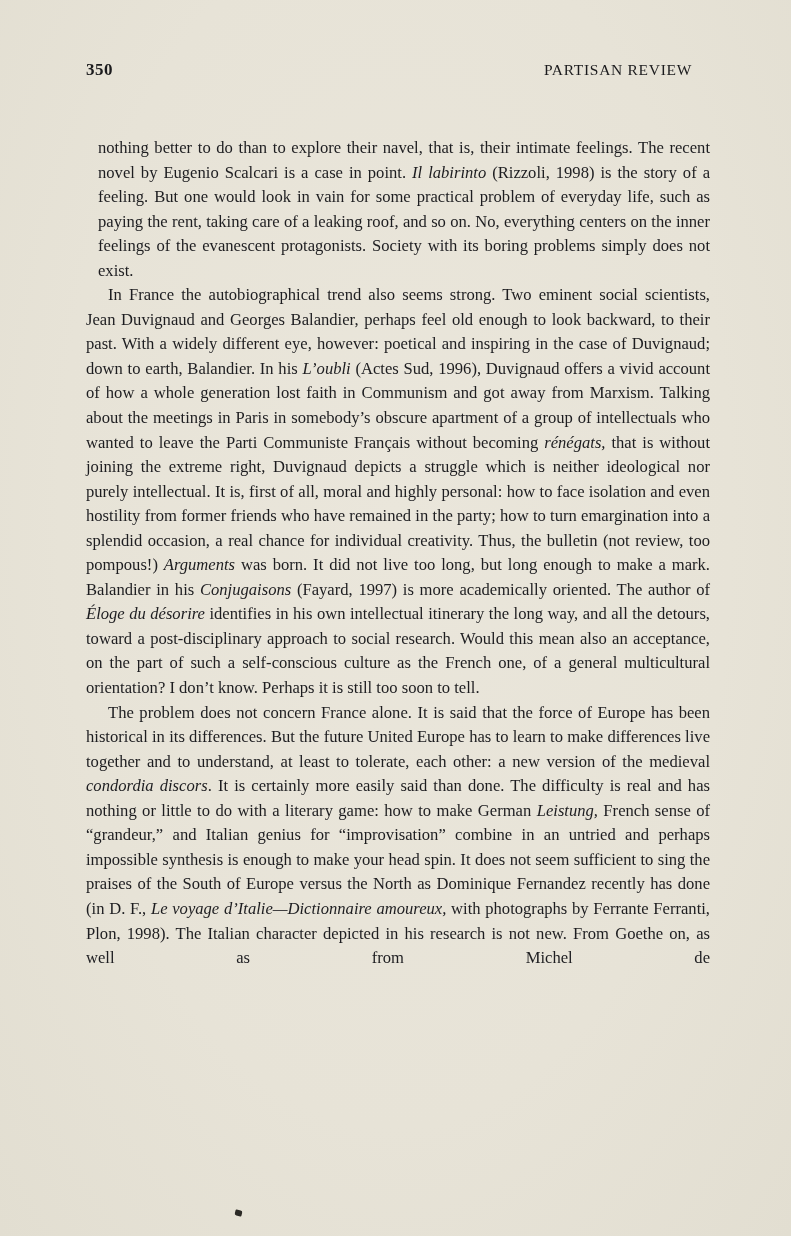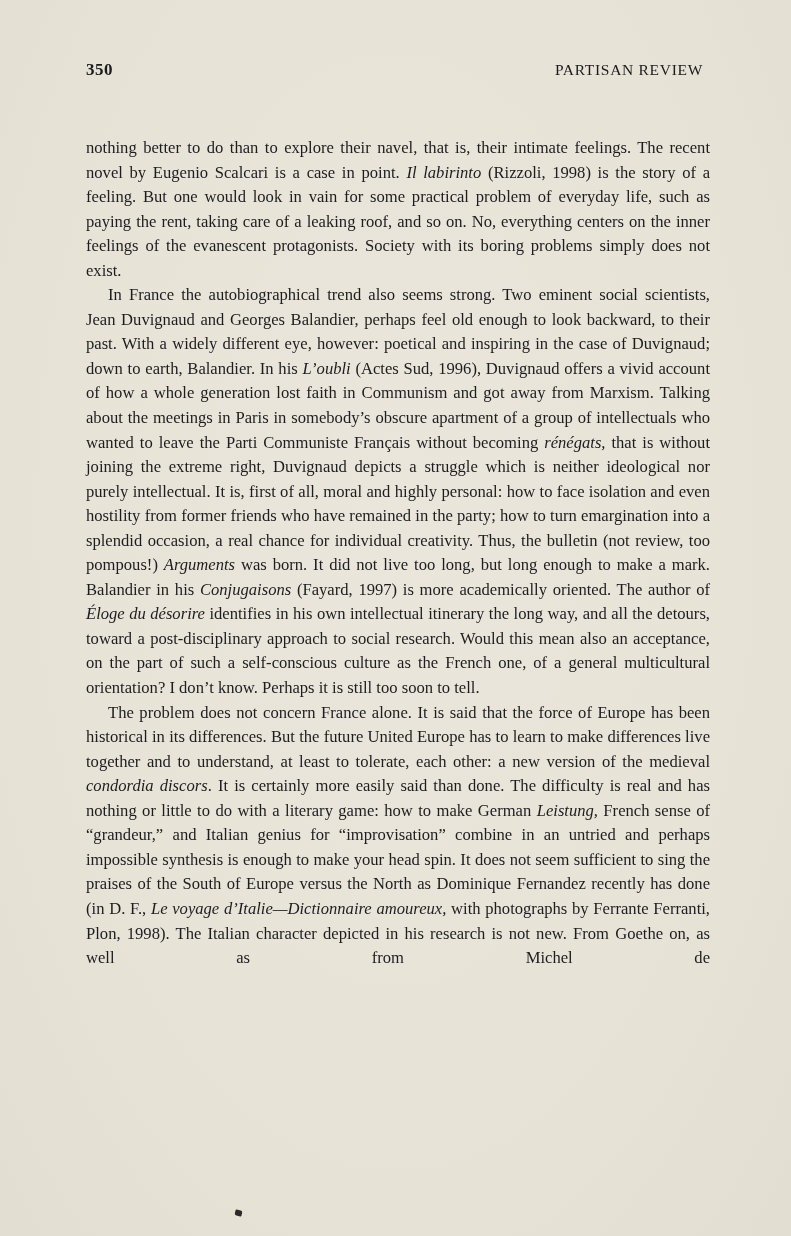--- a/index.html
+++ b/index.html
@@ -15,21 +15,21 @@
   .sheet {
     position: relative;
     width: 791px;
     height: 1236px;
     background: radial-gradient(ellipse at 50% 42%, #eae6db 0%, #e7e3d7 60%, #e2ded1 100%);
   }
   .page-header {
     position: absolute;
     top: 60px;
     left: 86px;
-    right: 88px;
+    right: 99px;
     display: flex;
     justify-content: space-between;
     align-items: baseline;
     color: #1b1b1d;
   }
   .page-number {
     font-weight: bold;
     font-size: 17px;
     letter-spacing: 0.5px;
   }
@@ -47,20 +47,21 @@
     line-height: 24.55px;
     text-align: justify;
     color: #1d1d20;
   }
   .page-body p {
     margin: 0;
     text-indent: 22px;
   }
   .page-body p.no-indent {
     text-indent: 0;
+    margin-left: 12px;
   }
   .page-body p:last-child {
     text-align-last: justify;
   }
   .page-body em {
     font-style: italic;
   }
   .scan-speck {
     position: absolute;
     left: 235px;

